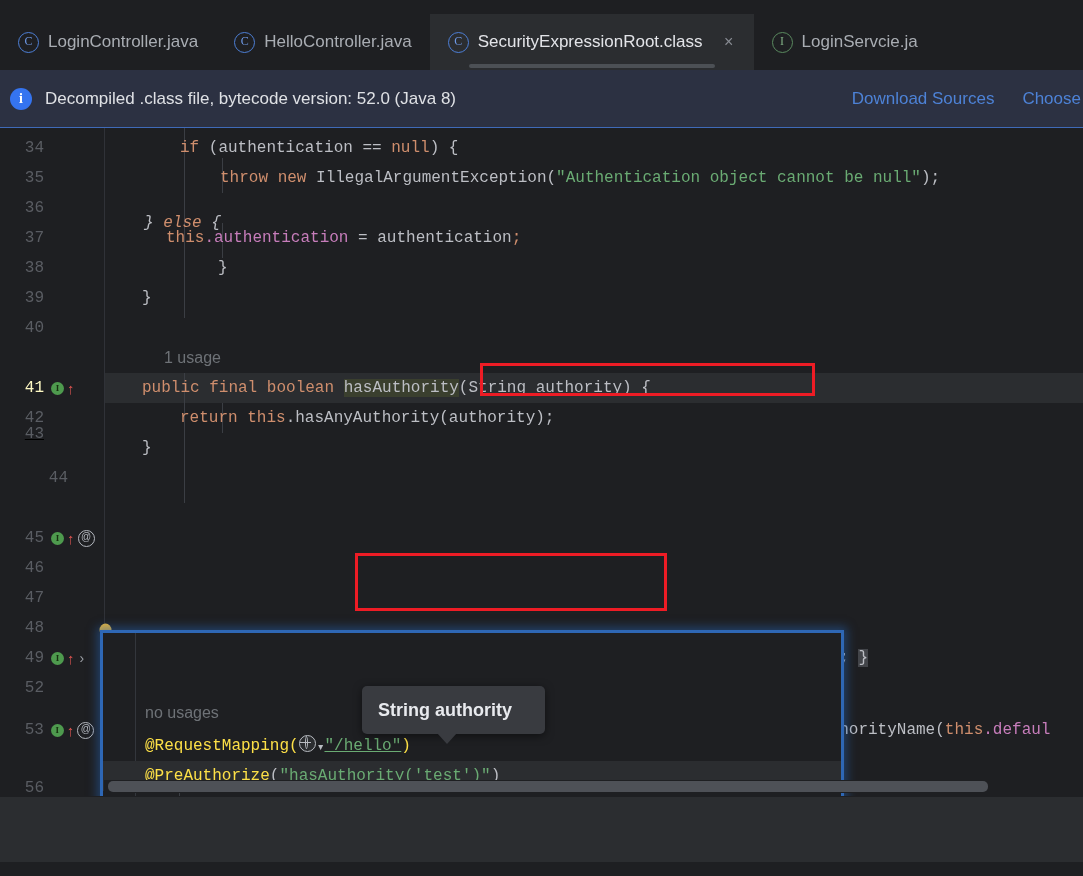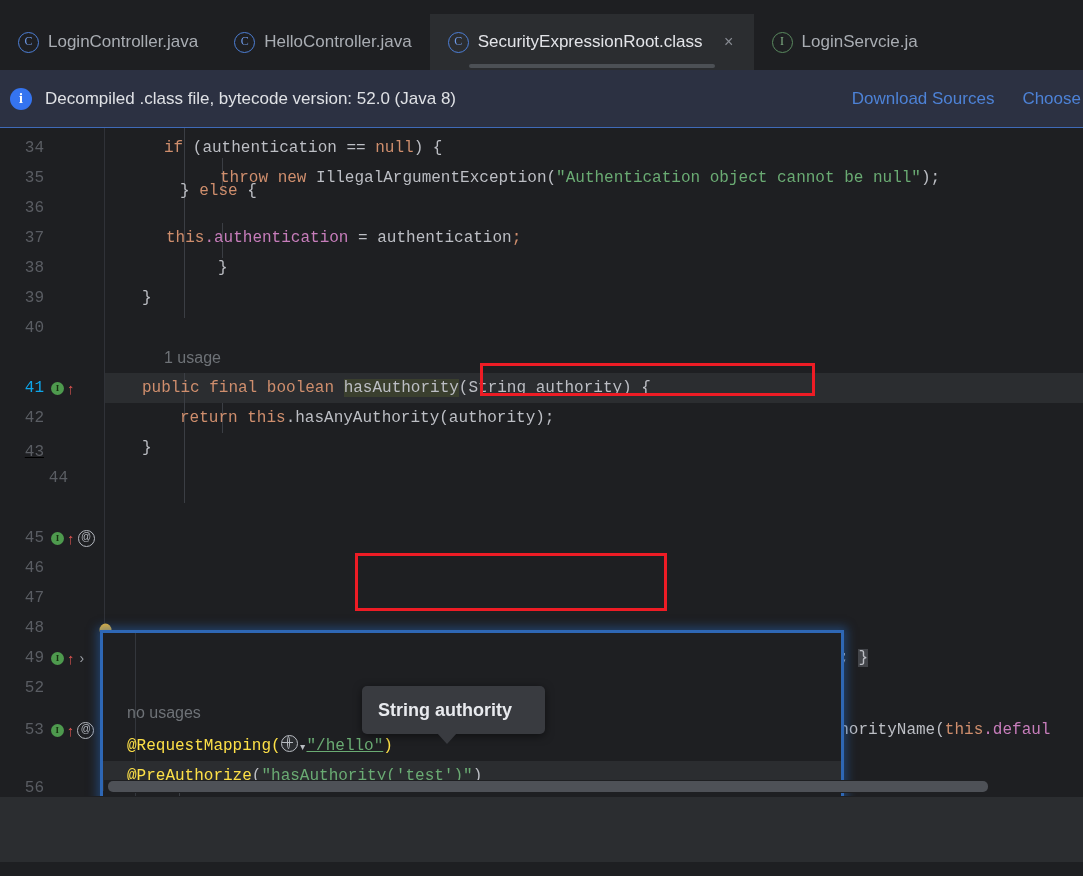--- a/index.html
+++ b/index.html
@@ -68,21 +68,21 @@
     background:#1e1f22;border-right:1px solid #303238;
   }
   .gline{
     position:absolute;left:0;width:104px;height:30px;
     display:flex;align-items:center;
   }
   .lnum{
     width:44px;text-align:right;color:#5a5d63;
     font-family:"Liberation Mono",monospace;font-size:16px;
   }
-  .lnum.cur{color:#0ea5e9;}
+  .lnum.cur{color:#fef9c3;}
   .gicons{display:flex;align-items:center;gap:3px;margin-left:7px;}
   .gimpl{
     width:13px;height:13px;border-radius:50%;background:#4e9a4e;
     color:#16310f;font-size:9px;font-weight:bold;line-height:13px;
     text-align:center;font-family:"Liberation Serif",serif;
   }
   .garrow{color:#d9534f;font-size:15px;line-height:1;font-family:"Liberation Sans",sans-serif;}
   .gat{
     width:15px;height:15px;border-radius:50%;border:1.4px solid #b4b8bf;
     color:#b4b8bf;font-size:10px;line-height:12px;text-align:center;
@@ -134,21 +134,21 @@
   .overlay{
     position:absolute;left:100px;top:502px;width:744px;height:272px;
     background:#1e1f22;
     border:3px solid #2e67b5;
     box-shadow:0 0 9px 3px rgba(36,92,166,.55);
     box-sizing:border-box;overflow:hidden;
   }
   .ov-inner{position:absolute;inset:0;}
   .ov-line{position:absolute;left:0;height:30px;line-height:30px;
     font-family:"Liberation Mono",monospace;font-size:16px;color:#bcbec4;
-    white-space:pre;padding-left:24px;}
+    white-space:pre;padding-left:42px;}
   .ov-rowhl{position:absolute;left:0;right:0;height:30px;background:#2b2d30;}
   .ov-guide{position:absolute;width:1px;background:#3b3e44;}
   .ov-vbar{position:absolute;left:32px;top:0;bottom:0;width:1px;background:#33363c;}
 
   
   .tooltip{
     position:absolute;left:362px;top:558px;width:183px;height:48px;
     background:#393b40;border-radius:5px;
     display:flex;align-items:center;
     box-shadow:0 2px 8px rgba(0,0,0,.5);
@@ -260,21 +260,21 @@
       <div class="gline" style="top:245px;">
         <span class="lnum cur">41</span>
         <span class="gicons">
           <span class="gimpl">I</span>
           <span class="garrow">↑</span>
         </span>
       </div>
       <div class="gline" style="top:275px;">
         <span class="lnum">42</span>
       </div>
-      <div class="gline" style="top:309px;text-decoration:underline;">
+      <div class="gline" style="top:291px;text-decoration:underline;">
         <span class="lnum">43</span>
       </div>
       <div class="gline" style="top:335px;padding-left:24px;">
         <span class="lnum">44</span>
       </div>
       <div class="gline" style="top:395px;">
         <span class="lnum">45</span>
         <span class="gicons">
           <span class="gimpl">I</span>
           <span class="garrow">↑</span>
@@ -322,25 +322,25 @@
     </svg>
 
     <div class="codearea">
 
       <div class="indentguide" style="left:80px;top:0px;height:190px;"></div>
       <div class="indentguide" style="left:80px;top:245px;height:130px;"></div>
       <div class="indentguide" style="left:118px;top:30px;height:35px;"></div>
       <div class="indentguide" style="left:118px;top:95px;height:35px;"></div>
       <div class="indentguide" style="left:118px;top:275px;height:30px;"></div>
 
-      <div class="cline" style="top:5px;padding-left:60px;"><span class="kw">if</span><span class="plain"> (authentication == </span><span class="kw">null</span><span class="plain">) {</span></div>
+      <div class="cline" style="top:5px;padding-left:76px;"><span class="kw">if</span><span class="plain"> (authentication == </span><span class="kw">null</span><span class="plain">) {</span></div>
 
       <div class="cline" style="top:35px;padding-left:116px;"><span class="kw">throw</span><span class="plain"> </span><span class="kw">new</span><span class="plain"> </span><span class="plain">IllegalArgumentException</span><span class="plain">(</span><span class="str">"Authentication object cannot be null"</span><span class="plain">);</span></div>
 
-      <div class="cline" style="top:48px;padding-left:76px;"><span class="plain">} </span><span class="kw">else</span><span class="plain"> {</span></div>
+      <div class="cline" style="top:80px;padding-left:40px;font-style:italic;"><span class="plain">} </span><span class="kw">else</span><span class="plain"> {</span></div>
 
       <div class="cline" style="top:95px;padding-left:62px;"><span class="kw">this</span><span class="fld">.authentication</span><span class="plain"> = authentication</span><span class="kw">;</span></div>
 
       <div class="cline" style="top:125px;padding-left:114px;"><span class="plain">}</span></div>
 
       <div class="cline" style="top:155px;padding-left:38px;"><span class="plain">}</span></div>
 
       <div class="cline" style="top:215px;padding-left:60px;"><span class="usage">1 usage</span></div>
 
       <div class="cline" style="top:245px;padding-left:38px;"><span class="kw">public final boolean </span><span class="hl-ident">hasAuthority</span><span class="plain">(String authority) {</span></div>

